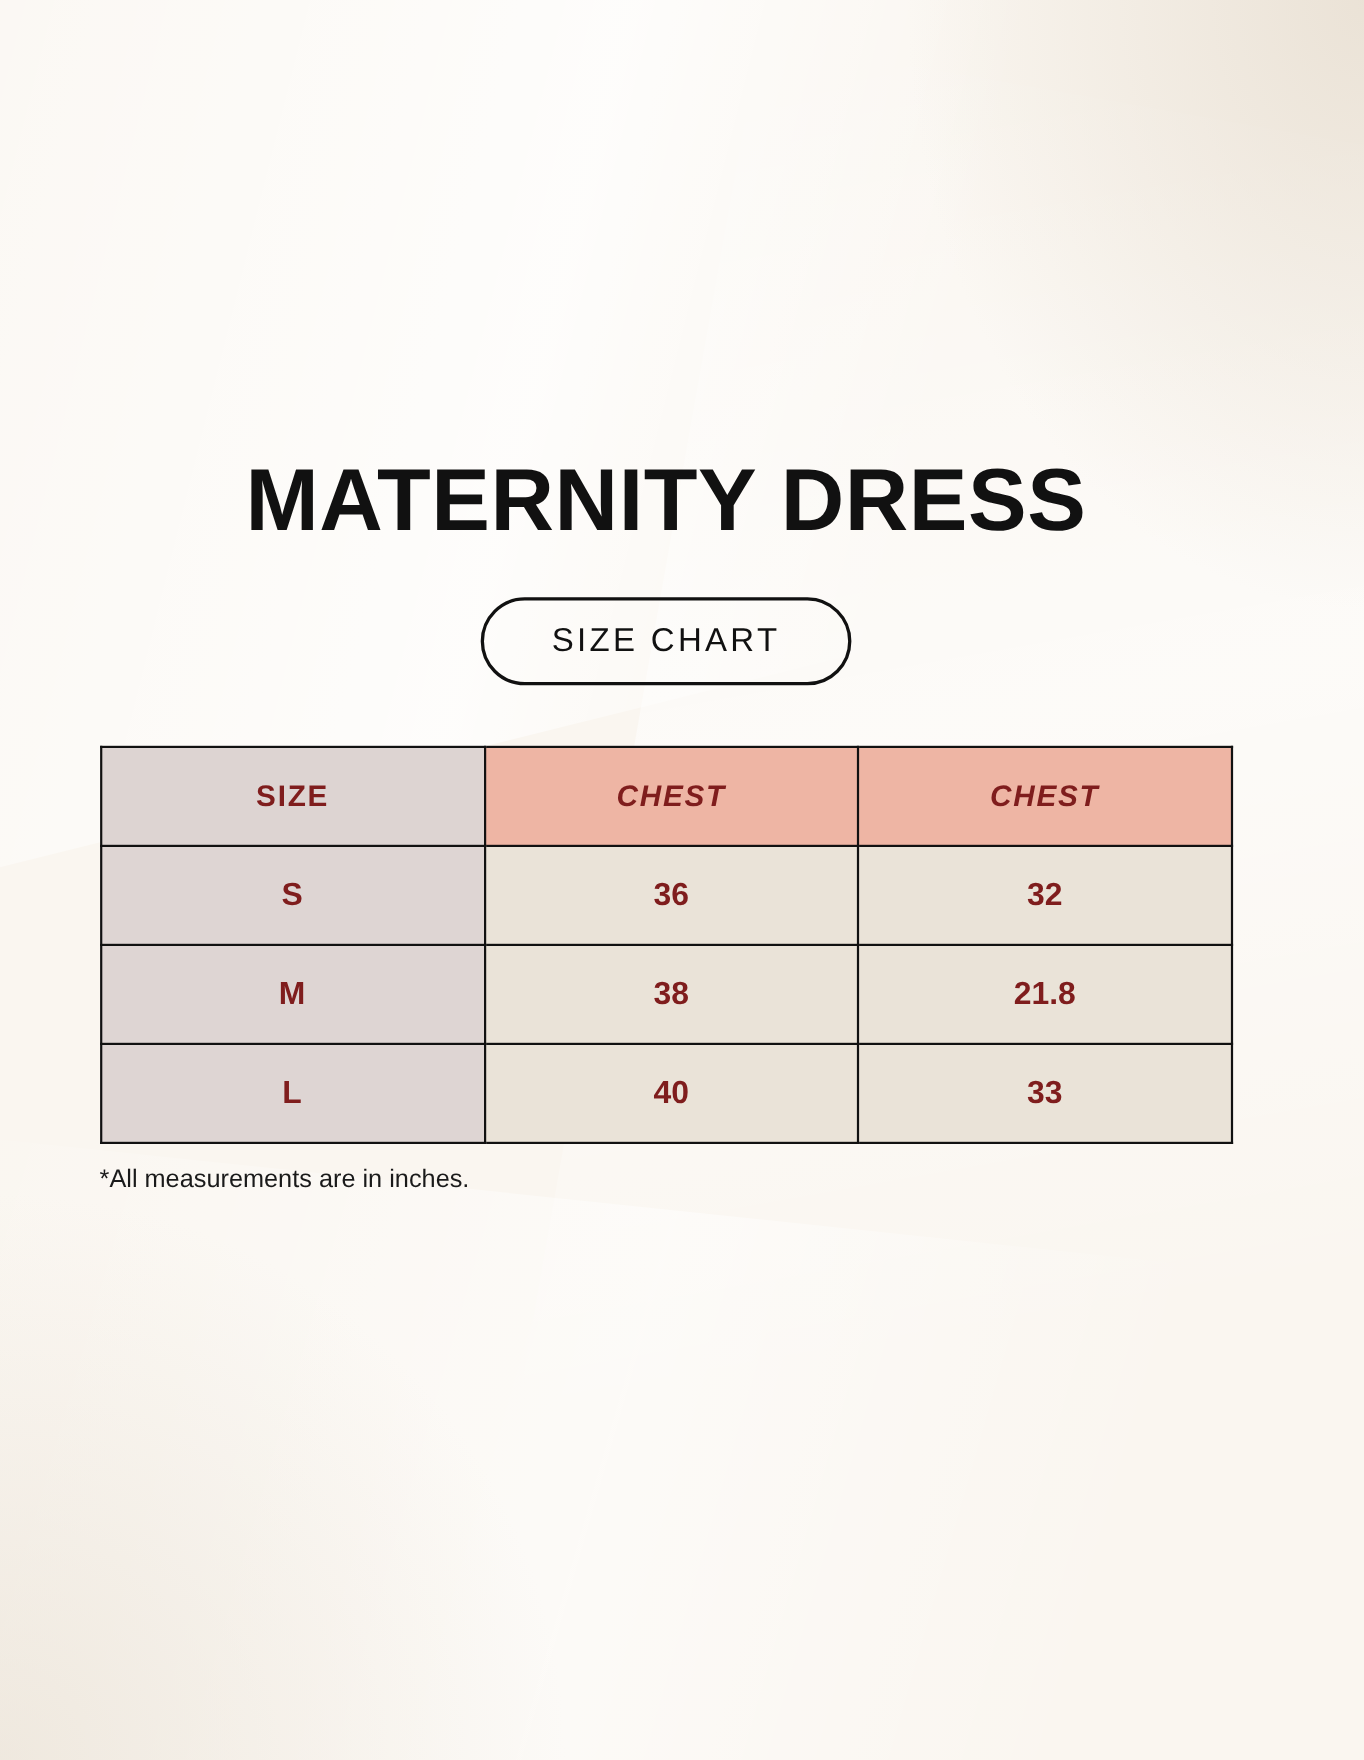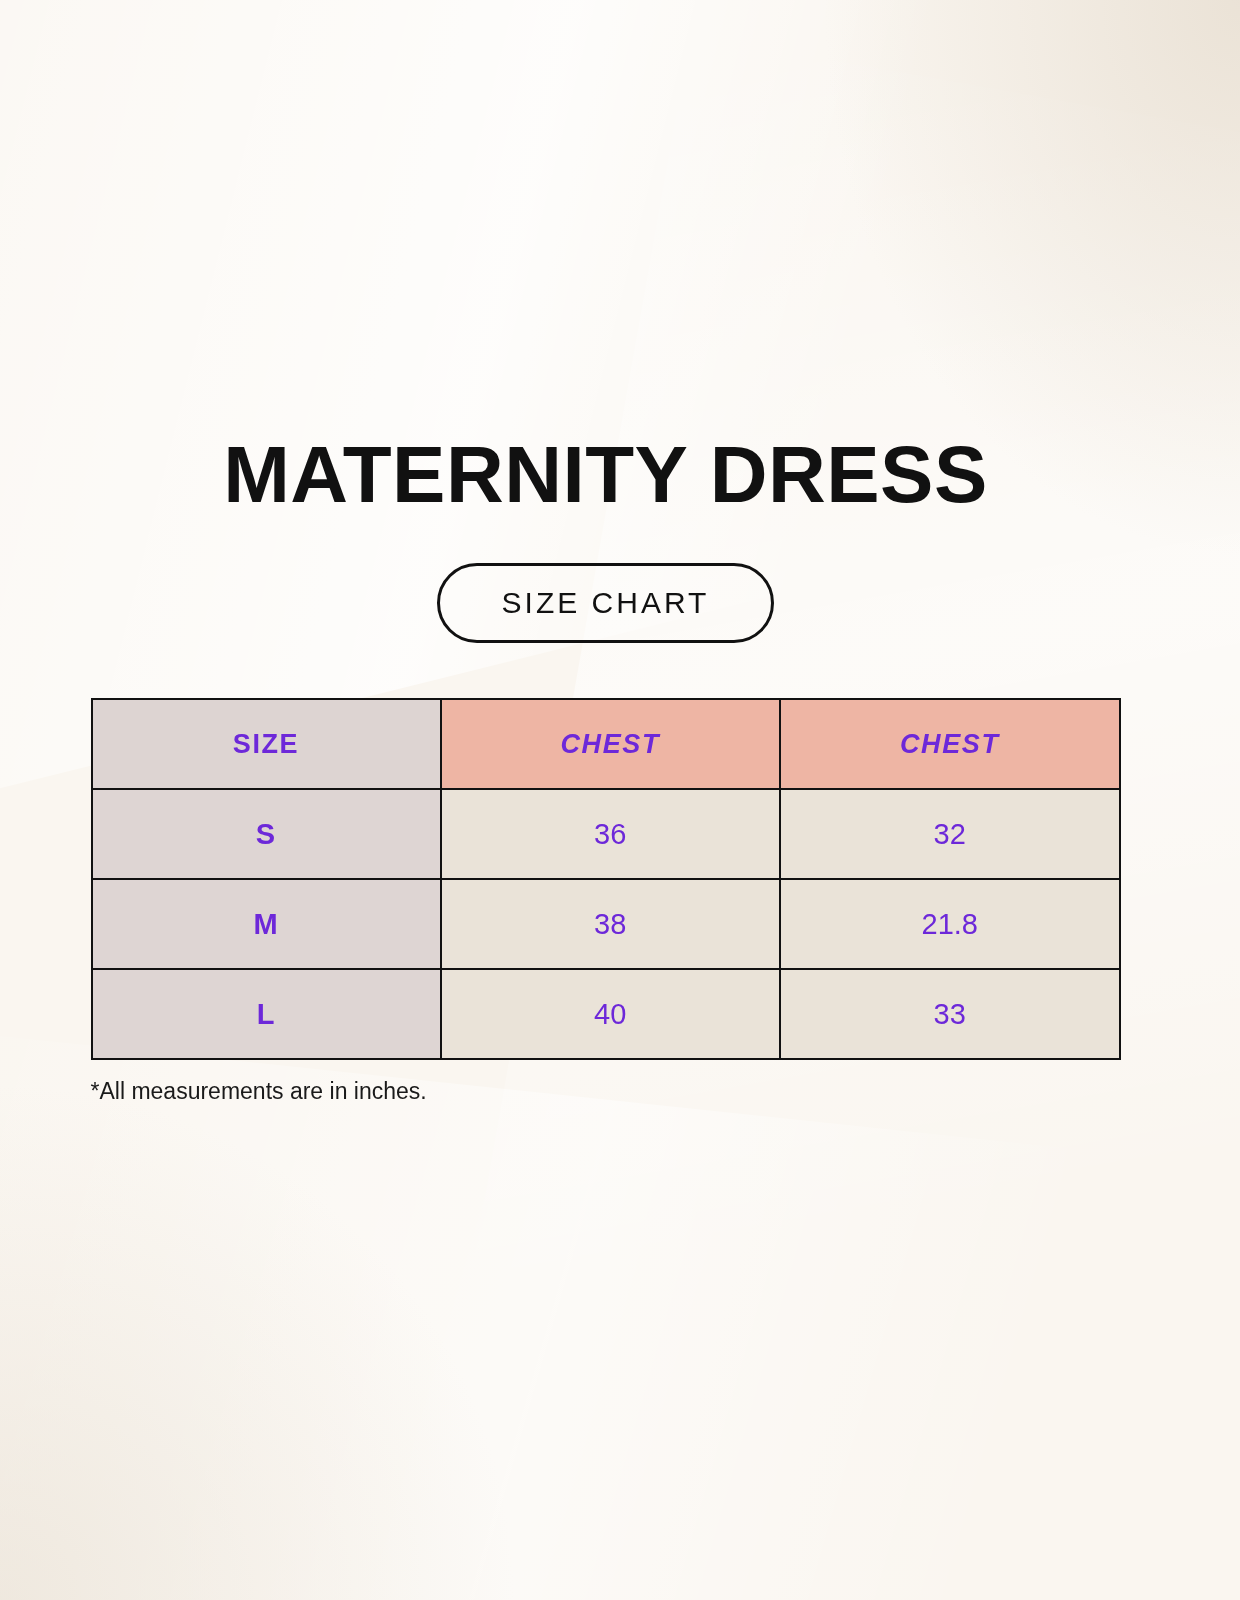--- a/index.html
+++ b/index.html
@@ -62,21 +62,20 @@
     width: 520px;
     height: 520px;
     background: radial-gradient(ellipse at 0% 100%, rgba(234,226,214,0.7) 0%, rgba(234,226,214,0) 70%);
     pointer-events: none;
   }
 
   .content {
     position: relative;
     z-index: 2;
     width: 1211px;
-    margin-top: 20px;
   }
 
   .title {
     text-align: center;
     font-size: 80px;
     font-weight: 700;
     letter-spacing: 0.5px;
     color: #111111;
     margin: 0;
     padding-top: 415px;
@@ -107,21 +106,21 @@
     width: 100%;
     border-collapse: collapse;
     table-layout: fixed;
   }
   table.size-table td, table.size-table th {
     border: 2px solid #111111;
     height: 86px;
     text-align: center;
     vertical-align: middle;
     font-size: 29px;
-    color: #6d28d9;
+    color: #7f1d1d;
   }
   table.size-table th {
     font-weight: 700;
     letter-spacing: 1.6px;
     font-size: 27px;
   }
   .col-size { width: 345px; }
 
   .head-size {
     background: #ddd4d2;
@@ -130,21 +129,21 @@
     background: #eeb5a4;
     font-style: italic;
   }
   .cell-size {
     background: #ded5d3;
     font-weight: 700;
     letter-spacing: 1px;
   }
   .cell-value {
     background: #eae3d8;
-    font-weight: 400;
+    font-weight: 700;
   }
 
   .footnote {
     width: 1030px;
     margin: 18px auto 0 auto;
     text-align: left;
     font-size: 23px;
     font-weight: 500;
     color: #1a1a1a;
   }

